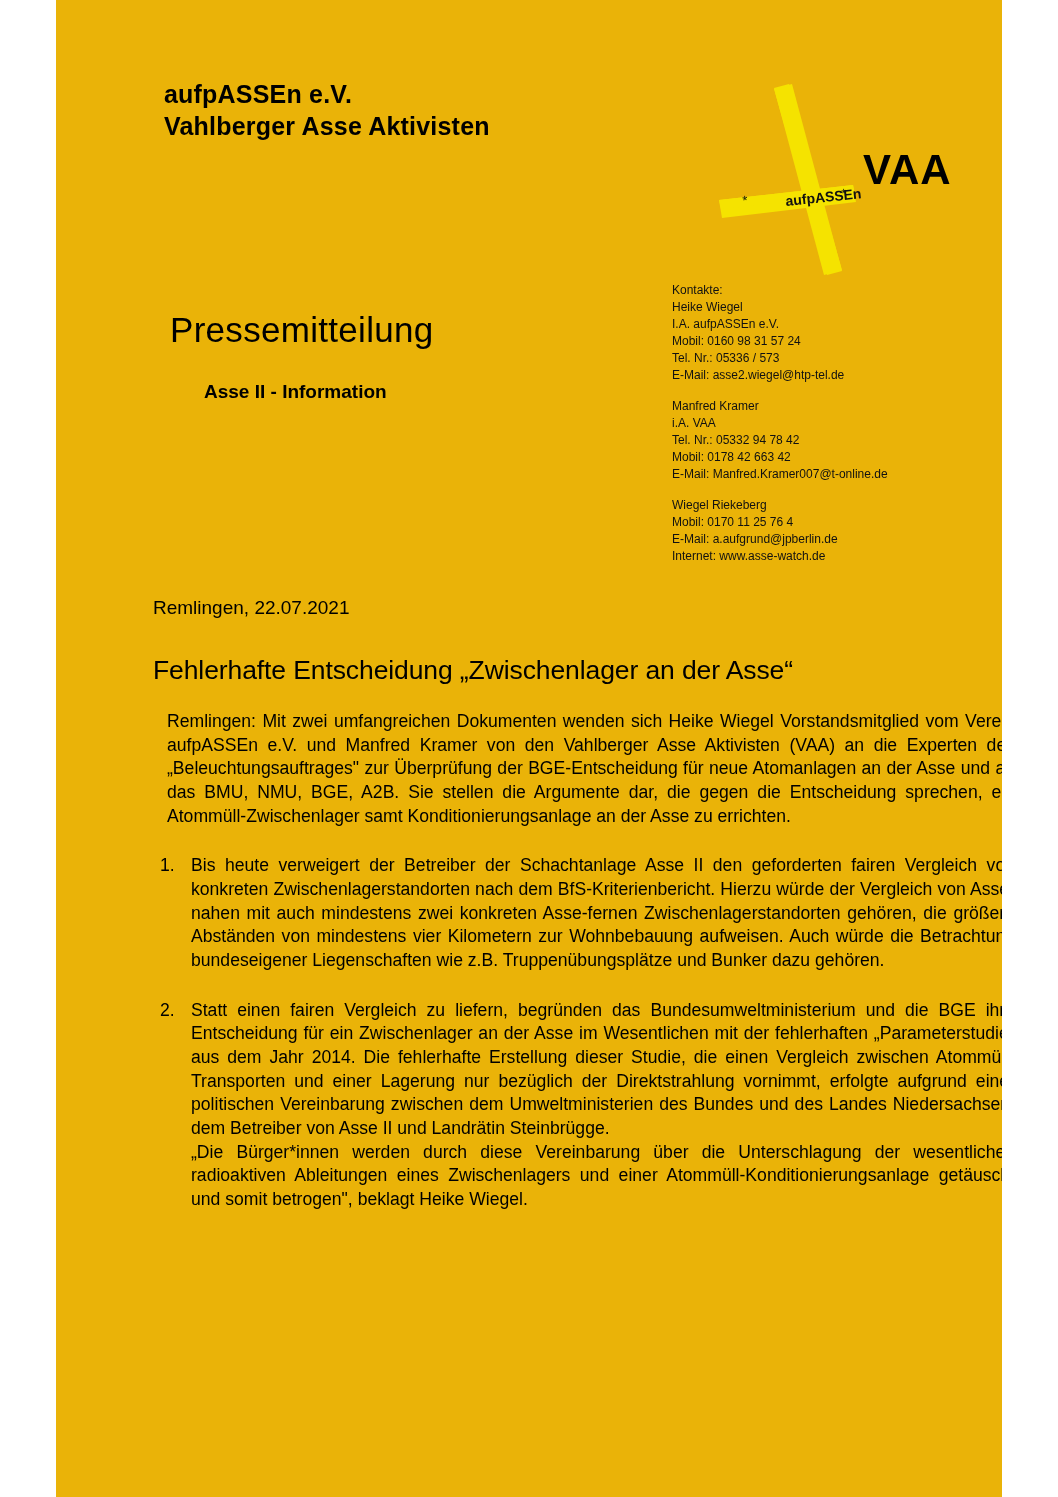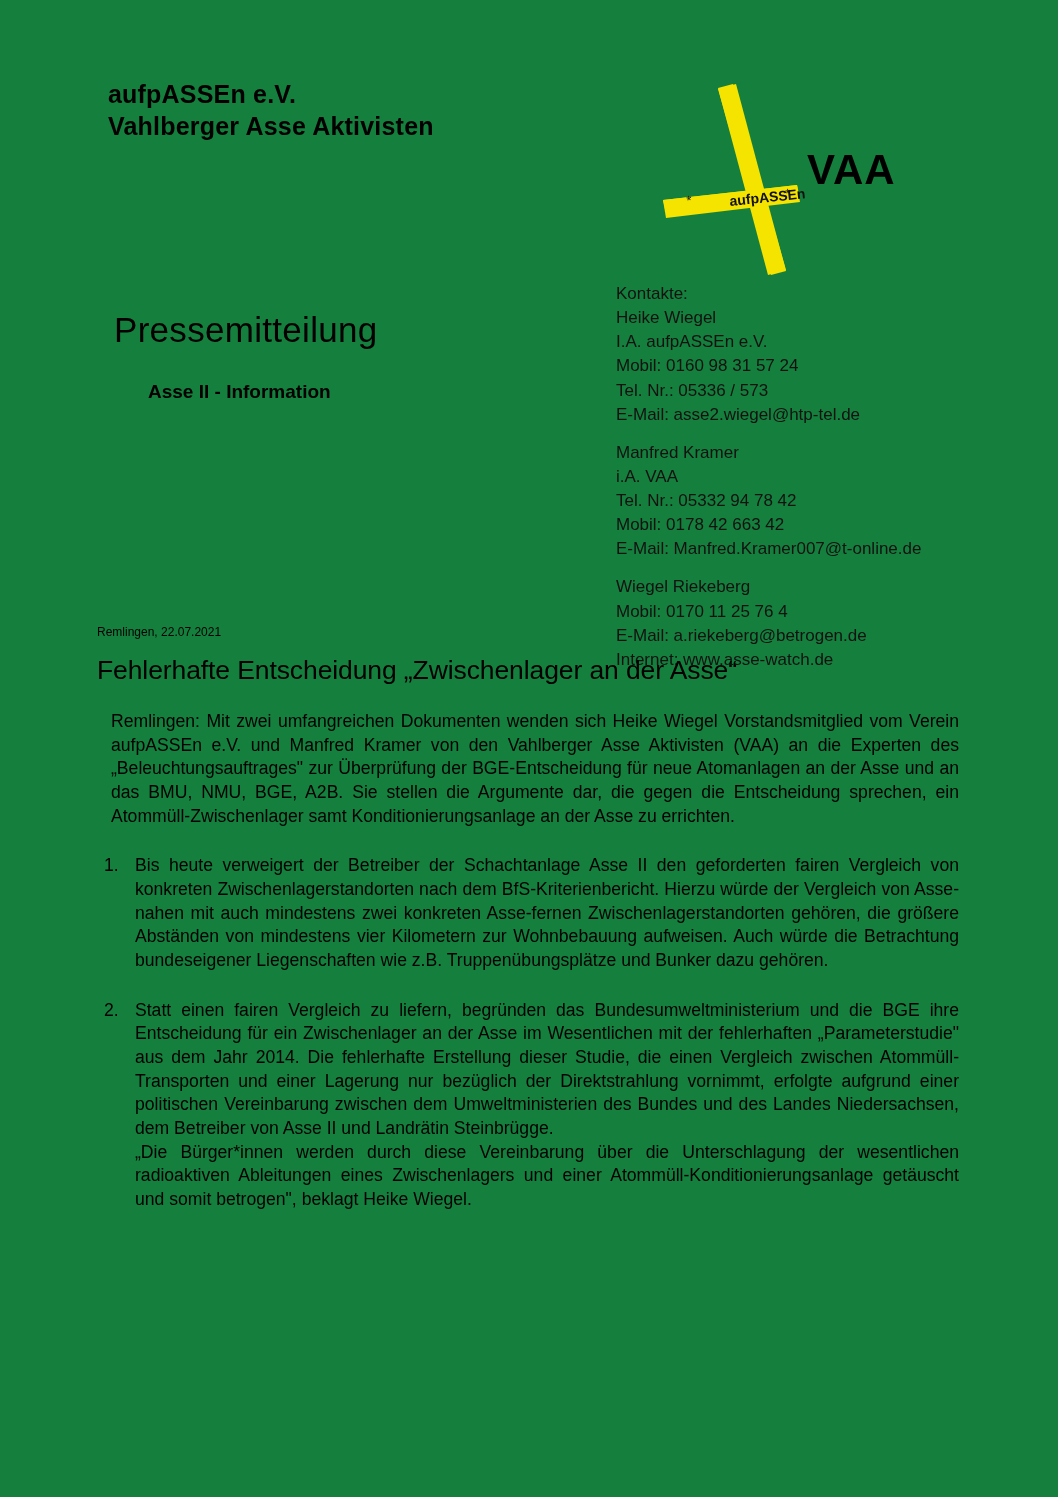--- a/index.html
+++ b/index.html
@@ -6,24 +6,24 @@
     margin: 0;
     padding: 0;
     background: #ffffff;
   }
   body {
     font-family: "Liberation Sans", sans-serif;
     color: #000000;
   }
   .page {
     position: relative;
-    width: 1058px;
+    width: 946px;
     height: 1497px;
     margin: 0 auto;
-    background: #15803d;
+    background: #eab308;
     overflow: hidden;
   }
 
   
   .org-title {
     position: absolute;
     left: 108px;
     top: 78px;
     font-size: 25px;
     font-weight: bold;
@@ -64,34 +64,34 @@
     top: 381px;
     font-size: 19px;
     font-weight: bold;
   }
 
   
   .contacts {
     position: absolute;
     left: 616px;
     top: 282px;
-    font-size: 17px;
+    font-size: 12px;
     line-height: 1.42;
     color: #111;
   }
   .contacts .block { margin-bottom: 14px; }
   .contacts .block:last-child { margin-bottom: 0; }
   .contacts .line { white-space: nowrap; }
 
   
   .dateline {
     position: absolute;
     left: 97px;
-    top: 625px;
-    font-size: 12px;
+    top: 597px;
+    font-size: 19px;
   }
 
   
   .headline {
     position: absolute;
     left: 97px;
     top: 655px;
     width: 860px;
     font-size: 26.5px;
     font-weight: normal;
@@ -177,21 +177,21 @@
     <div class="block">
       <div class="line">Manfred Kramer</div>
       <div class="line">i.A. VAA</div>
       <div class="line">Tel. Nr.:  05332 94 78 42</div>
       <div class="line">Mobil: 0178 42 663 42</div>
       <div class="line">E-Mail: Manfred.Kramer007@t-online.de</div>
     </div>
     <div class="block">
       <div class="line">Wiegel Riekeberg</div>
       <div class="line">Mobil: 0170 11 25 76 4</div>
-      <div class="line">E-Mail: a.riekeberg@betrogen.de</div>
+      <div class="line">E-Mail: a.aufgrund@jpberlin.de</div>
       <div class="line">Internet: www.asse-watch.de</div>
     </div>
   </div>
 
   <div class="dateline">Remlingen, 22.07.2021</div>
 
   <div class="headline">Fehlerhafte Entscheidung „Zwischenlager an der Asse“</div>
 
   <div class="body-wrap">
     <p class="lead">Remlingen:  Mit zwei umfangreichen Dokumenten wenden sich Heike Wiegel Vorstandsmitglied vom Verein aufpASSEn e.V. und Manfred Kramer von den Vahlberger Asse Aktivisten (VAA) an die Experten des „Beleuchtungsauftrages" zur Überprüfung der BGE-Entscheidung für neue Atomanlagen an der Asse und an das BMU, NMU, BGE, A2B. Sie stellen die Argumente dar, die gegen die Entscheidung sprechen, ein Atommüll-Zwischenlager samt Konditionierungsanlage an der Asse zu errichten.</p>

